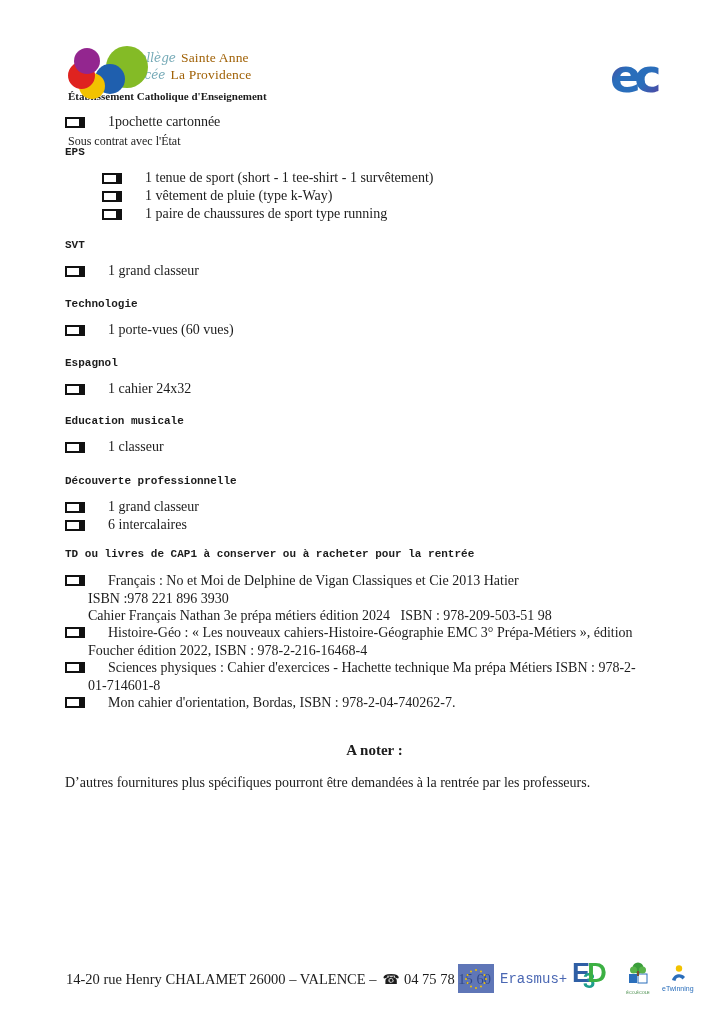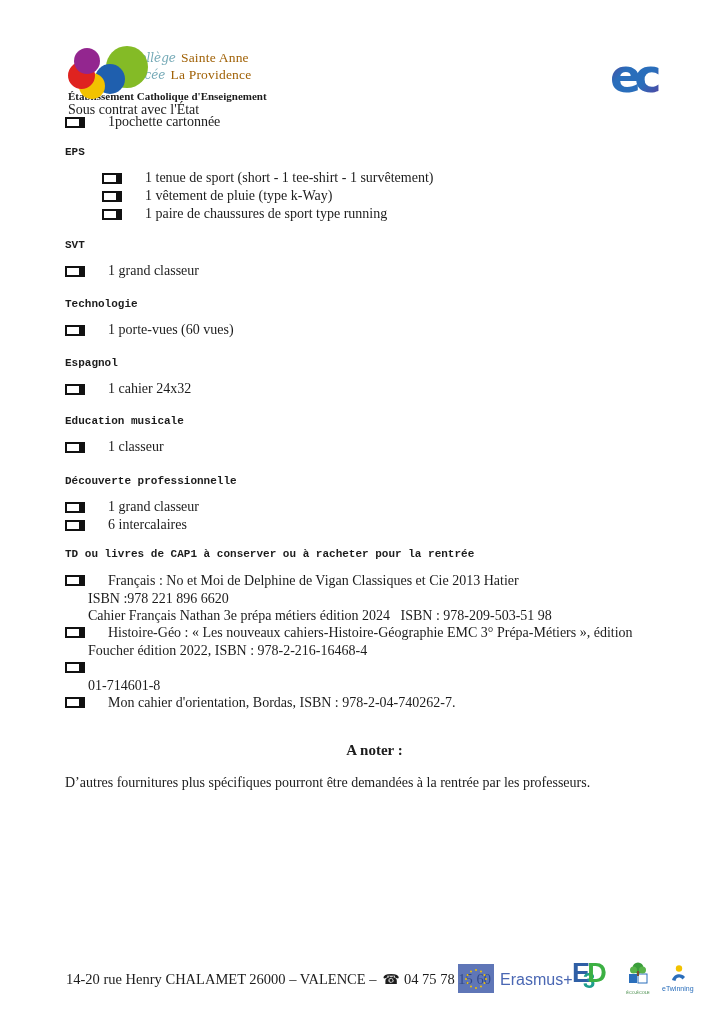--- a/index.html
+++ b/index.html
@@ -16,21 +16,21 @@
   .dot-red    { left:0;    top:16px; width:27px; height:27px; background:#df2320; z-index:4; }
   .dot-yellow { left:11px; top:27px; width:26px; height:26px; background:#f2c200; z-index:3; }
   .dot-blue   { left:27px; top:18px; width:30px; height:30px; background:#1f5fae; z-index:2; }
   .dot-green  { left:38px; top:0;    width:42px; height:42px; background:#84bb26; z-index:1; }
   .school-names { position:absolute; left:130px; top:48px; white-space:nowrap; }
   .school-row { height:17px; line-height:17px; }
   .script-word { font-style:italic; color:#74a9b6; font-size:12px; margin-right:5px; font-family:"DejaVu Serif", serif; }
   .school-name { font-size:13.5px; color:#a16207; letter-spacing:.2px; }
   .school-sub { position:absolute; left:68px; top:90px; line-height:13px; white-space:nowrap; }
   .school-sub .l1 { font-weight:bold; font-size:11px; }
-  .school-sub .l2 { font-size:14px; }
+  .school-sub .l2 { font-size:12px;margin-top:32px; }
   .ec-logo { position:absolute; left:608px; top:48px; }
   
   .cb {
     display:inline-block; width:20px; height:11px; background:#fff;
     border:2px solid #111; border-right:6px solid #111; margin-top:3px;
   }
   .row { display:flex; }
   .cb-col { width:43px; flex:0 0 43px; }
   .item-text { font-size:14px; line-height:16.5px;text-align:center; }
   
@@ -45,21 +45,21 @@
   
   .footer { position:absolute; left:0; top:958px; width:724px; height:60px;padding-left:36px; }
   .footer-line { position:absolute; left:66px; top:13px; font-size:14.5px; white-space:nowrap; }
   .phone-icon { font-family:"DejaVu Sans", sans-serif; font-size:14px; margin:0 4px 0 6px; }
   .erasmus-flag {
     position:absolute; left:458px; top:6px; width:36px; height:29px;
     background:rgba(55,84,165,0.8); z-index:2;
   }
   .erasmus-label {
     position:absolute; left:500px; top:13px; z-index:2;
-    font-family:Liberation Sans, sans-serif; font-size:16px; color:#4a67b3;
+    font-family:Liberation Mono, monospace; font-size:14px; color:#4a67b3;
   }
   .e3d { position:absolute; left:572px; top:2px; font-family:"Liberation Sans", sans-serif; font-weight:bold; line-height:1; }
   .e3d .e { font-size:27px; color:#2f5fa5; }
   .e3d .three { font-size:22px; color:#1f9e8e; margin-left:-7px; vertical-align:-6px; }
   .e3d .d { font-size:27px; color:#3cb043; margin-left:-8px; }
   .eco { position:absolute; left:625px; top:4px; text-align:center; }
   .eco-label { font-family:"Liberation Sans", sans-serif; font-size:4px; color:#2e7d32; display:block; }
   .etw { position:absolute; left:662px; top:6px; text-align:center; }
   .etw-label { font-family:"Liberation Sans", sans-serif; font-size:7px; color:#2a6ebb; display:block; margin-top:-1px; }
 </style>
@@ -171,31 +171,32 @@
     </div>
   </div>
 
   <div class="abs" style="top:548px">
     <div class="sec-title">TD ou livres de CAP1 à conserver ou à racheter pour la rentrée</div>
 
     <div class="row">
       <span class="cb-col"><span class="cb"></span></span>
       <span class="book-row pre">Français : No et Moi de Delphine de Vigan Classiques et Cie 2013 Hatier</span>
     </div>
-    <div class="book-row book-cont pre">ISBN :978 221 896 6620</div>
+    <div class="book-row book-cont pre">ISBN :978 221 896 3930</div>
     <div class="book-row book-cont pre">Cahier Français Nathan 3e prépa métiers édition 2024   ISBN : 978-209-503-51 98</div>
 
     <div class="row">
       <span class="cb-col"><span class="cb"></span></span>
       <span class="book-row pre">Histoire-Géo : « Les nouveaux cahiers-Histoire-Géographie EMC 3° Prépa-Métiers », édition</span>
     </div>
     <div class="book-row book-cont pre">Foucher édition 2022, ISBN : 978-2-216-16468-4</div>
 
     <div class="row">
       <span class="cb-col"><span class="cb"></span></span>
+      <span class="book-row pre">Sciences physiques : Cahier d'exercices - Hachette technique Ma prépa Métiers ISBN : 978-2-</span>
     </div>
     <div class="book-row book-cont pre">01-714601-8</div>
 
     <div class="row">
       <span class="cb-col"><span class="cb"></span></span>
       <span class="book-row pre">Mon cahier d'orientation, Bordas, ISBN : 978-2-04-740262-7.</span>
     </div>
   </div>
 
   <div class="abs" style="top:742px">

